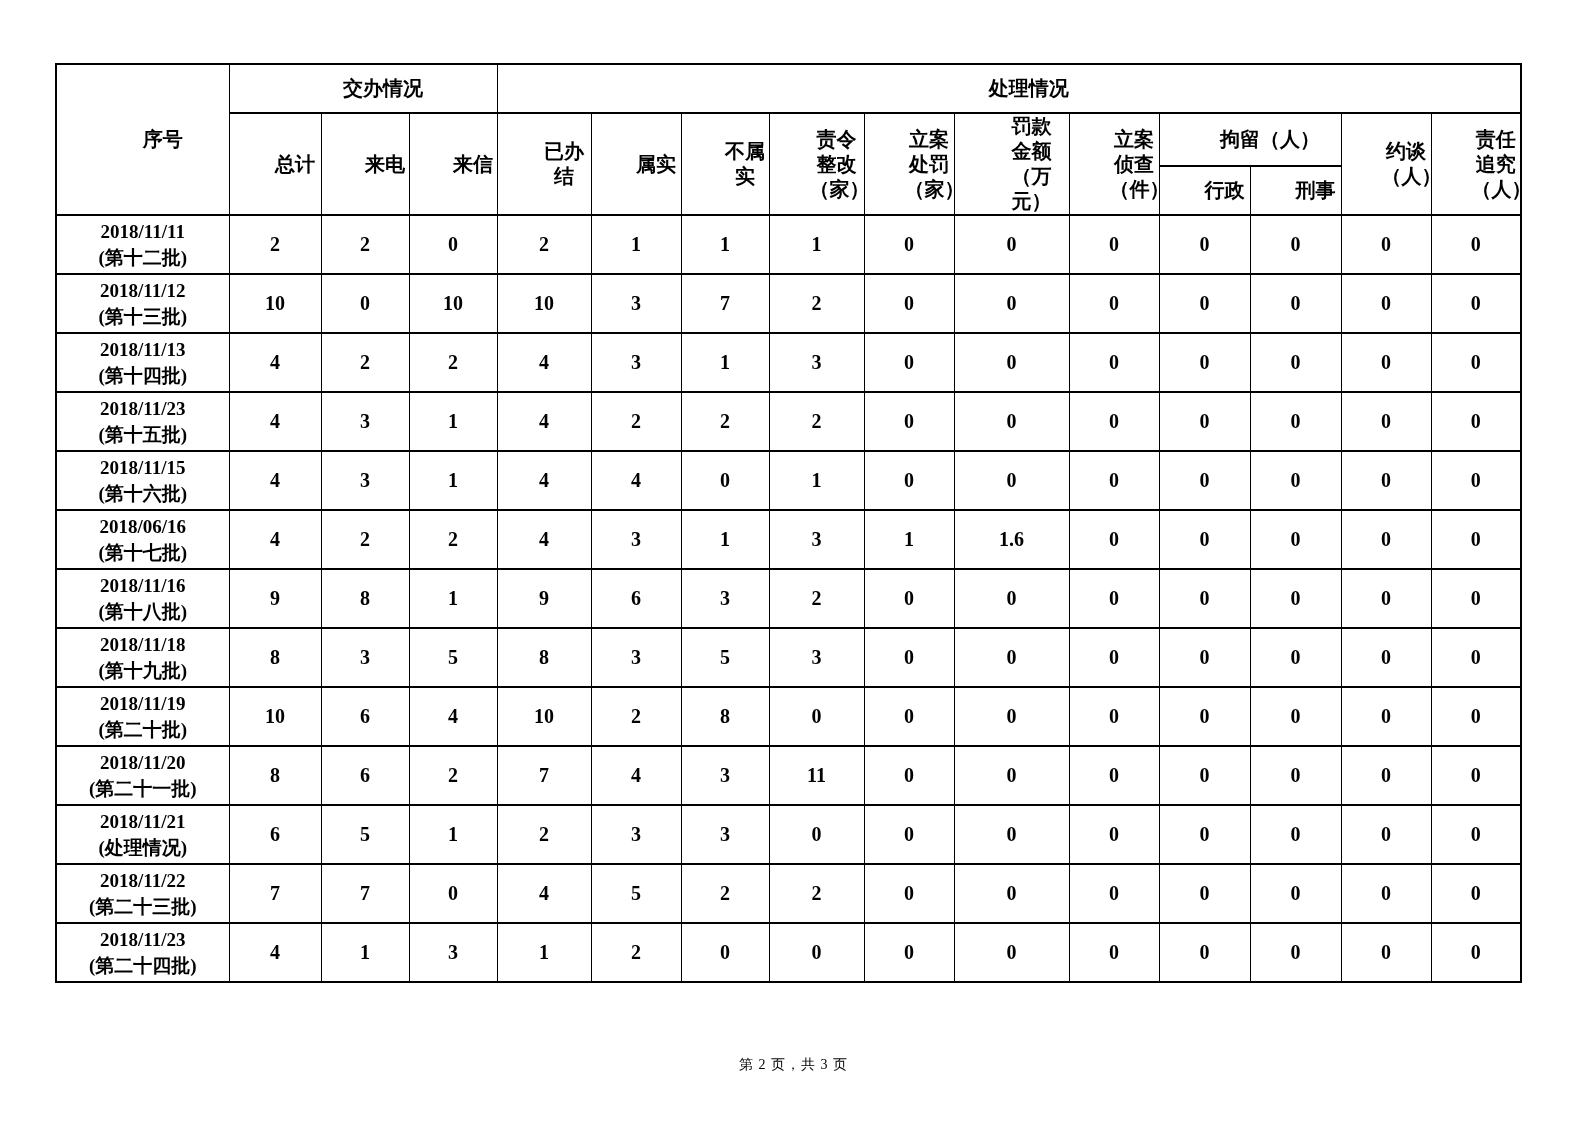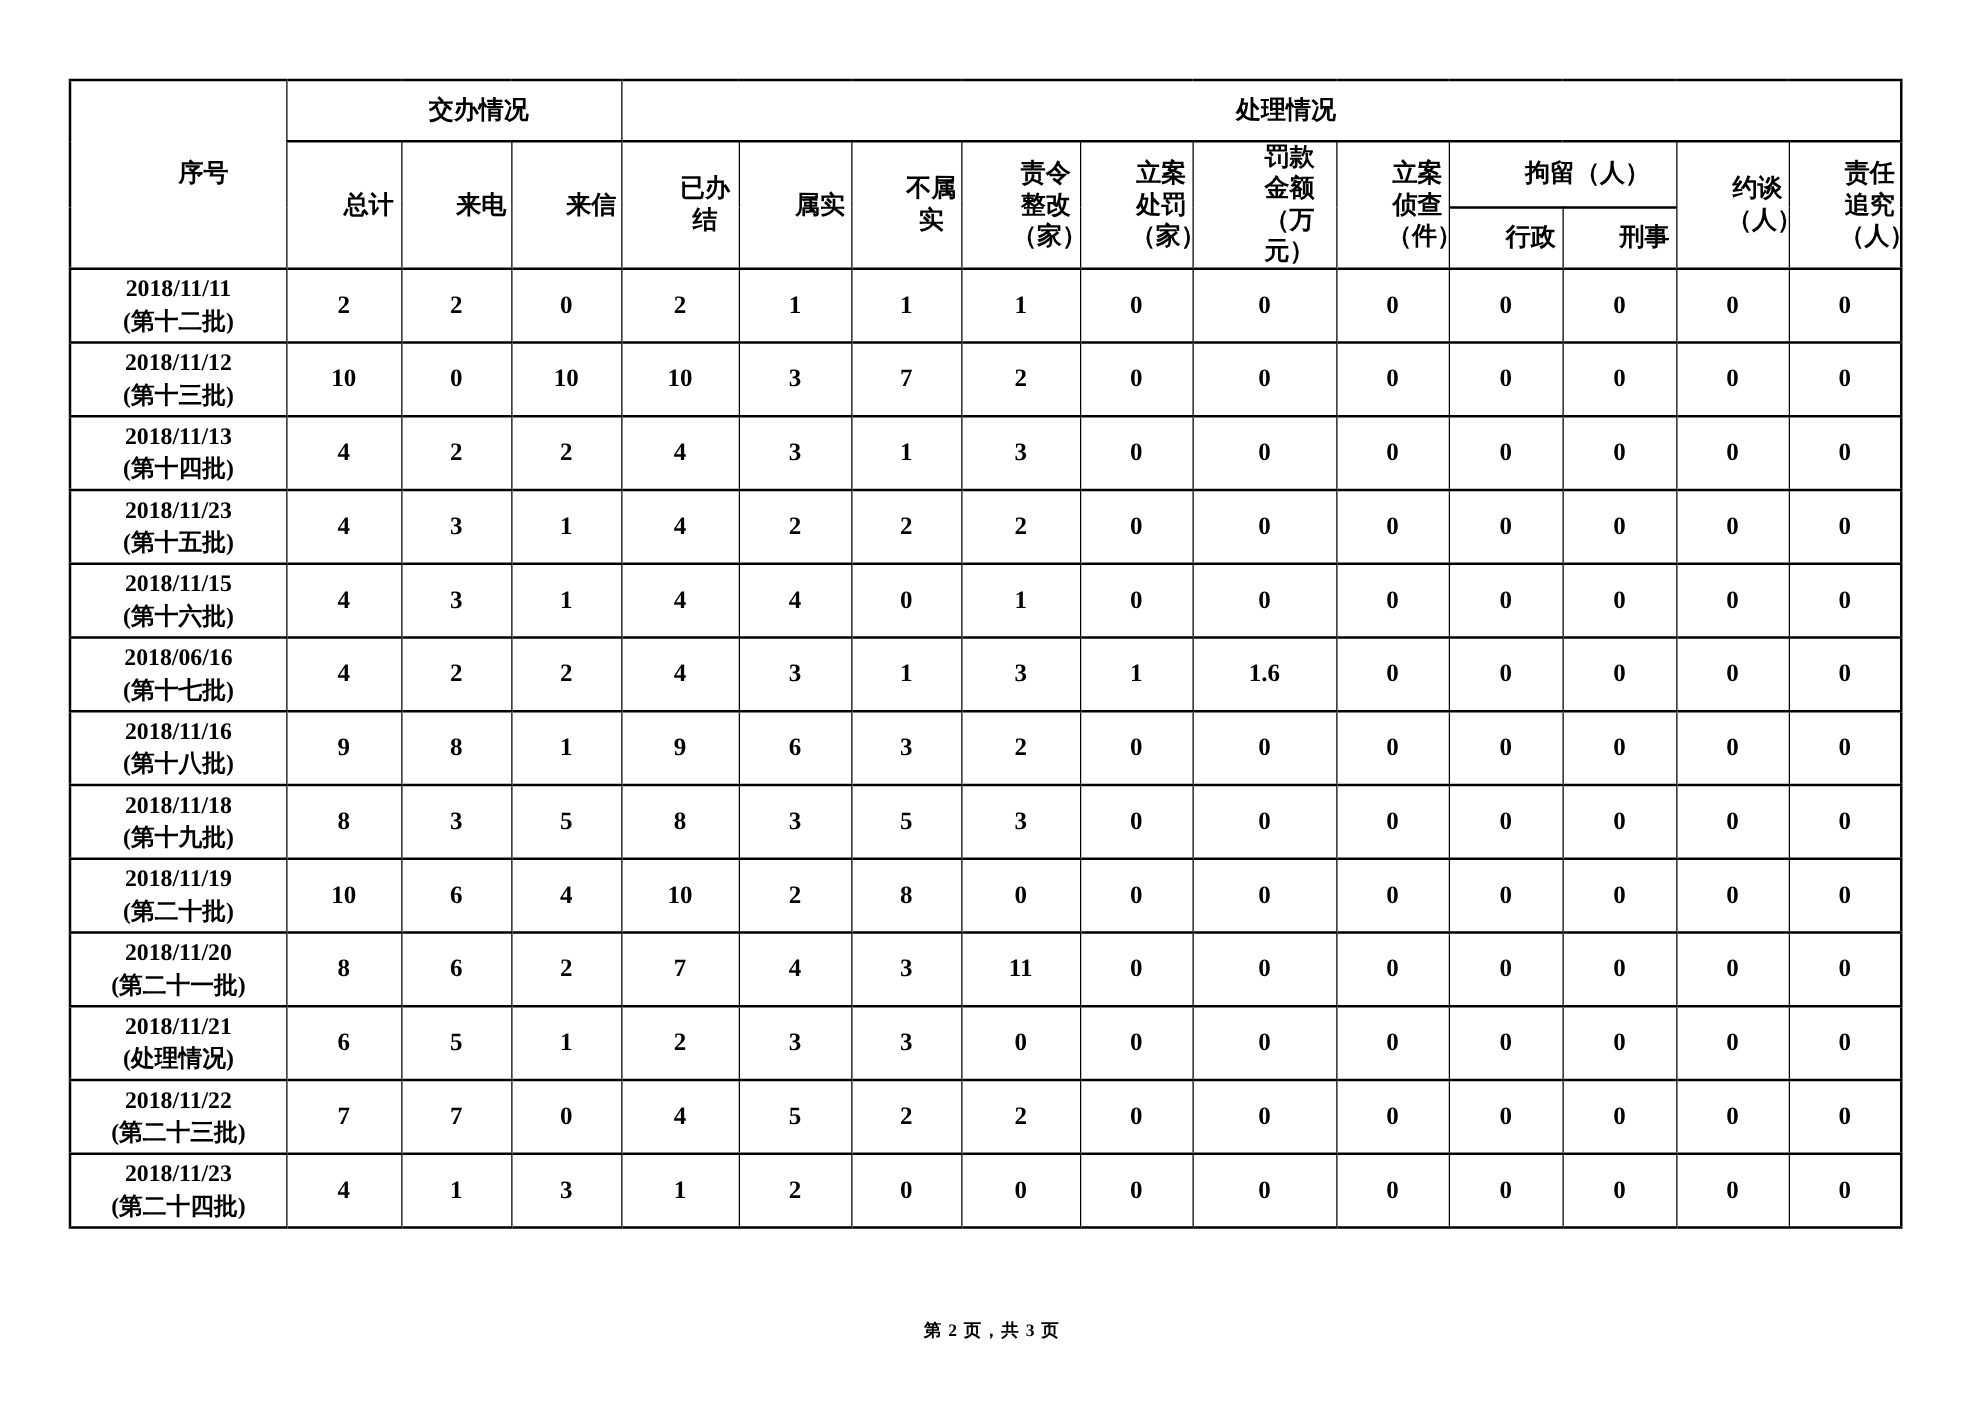--- a/index.html
+++ b/index.html
@@ -29,21 +29,21 @@
   }
   tr.h1 { height:49px; }
   tr.h2 { height:51px; }
   tr.h3 { height:47px; }
   tbody tr { height:59px; }
   tbody td { font-size:20px; }
   td.serial-cell div { font-size:19px; line-height:26px; font-weight:bold; }
   .footer {
     position:absolute; top:1056px; left:0; width:100%;
     text-align:center; font-size:14px; letter-spacing:1px;
-    font-weight:bold;
+    font-weight:normal;
   }
 </style>
 </head>
 <body>
 
 <div class="page">
 
   <table class="report">
     <colgroup>
       <col style="width:173px">

